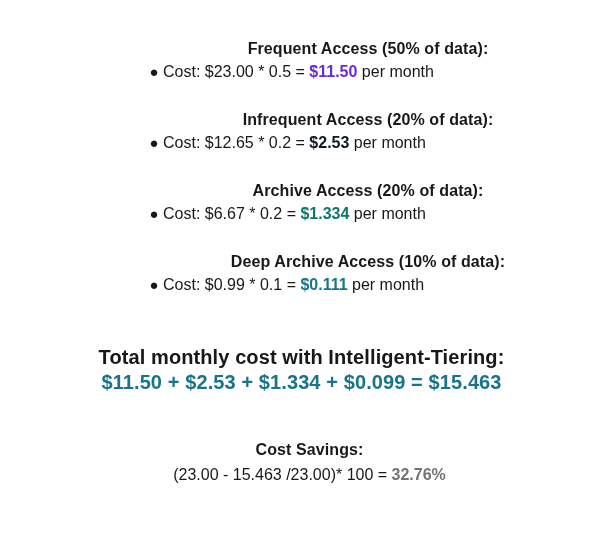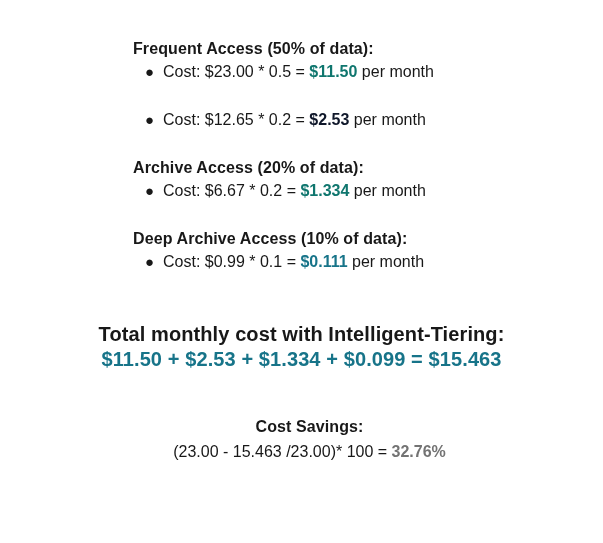--- a/index.html
+++ b/index.html
@@ -17,20 +17,21 @@
   .canvas {
     position: relative;
     width: 603px;
     height: 543px;
     box-sizing: border-box;
     padding-top: 37px;
     background: #ffffff;
   }
   .left-sections {
     margin-left: 133px;
+    text-align: center;
   }
   .tier {
     margin-bottom: 25px;
   }
   .tier-heading {
     margin: 0;
     font-size: 16px;
     line-height: 23px;
     font-weight: 700;
     letter-spacing: 0.1px;
@@ -84,25 +85,26 @@
 <body style="color: rgb(24, 24, 24);">
 
 <div class="canvas">
 
   <div class="left-sections">
 
     <section class="tier">
       <h3 class="tier-heading">Frequent Access (50% of data):</h3>
       <div class="bullet-line">
         <span class="bullet">●</span>
-          <span class="line-text"><span>Cost: $23.00 * 0.5 = </span><span class="cost-value teal" style="color: #0f766e;">$11.50</span><span> per month</span></span>
+          <span class="line-text"><span>Cost: $23.00 * 0.5 = </span><span class="cost-value teal" style="color: #6d28d9;">$11.50</span><span> per month</span></span>
       </div>
     </section>
 
     <section class="tier">
+      <h3 class="tier-heading">Infrequent Access (20% of data):</h3>
       <div class="bullet-line">
         <span class="bullet">●</span>
           <span class="line-text"><span>Cost: $12.65 * 0.2 = </span><span class="cost-value teal" style="color: #0f172a;">$2.53</span><span> per month</span></span>
       </div>
     </section>
 
     <section class="tier">
       <h3 class="tier-heading">Archive Access (20% of data):</h3>
       <div class="bullet-line">
         <span class="bullet">●</span>

